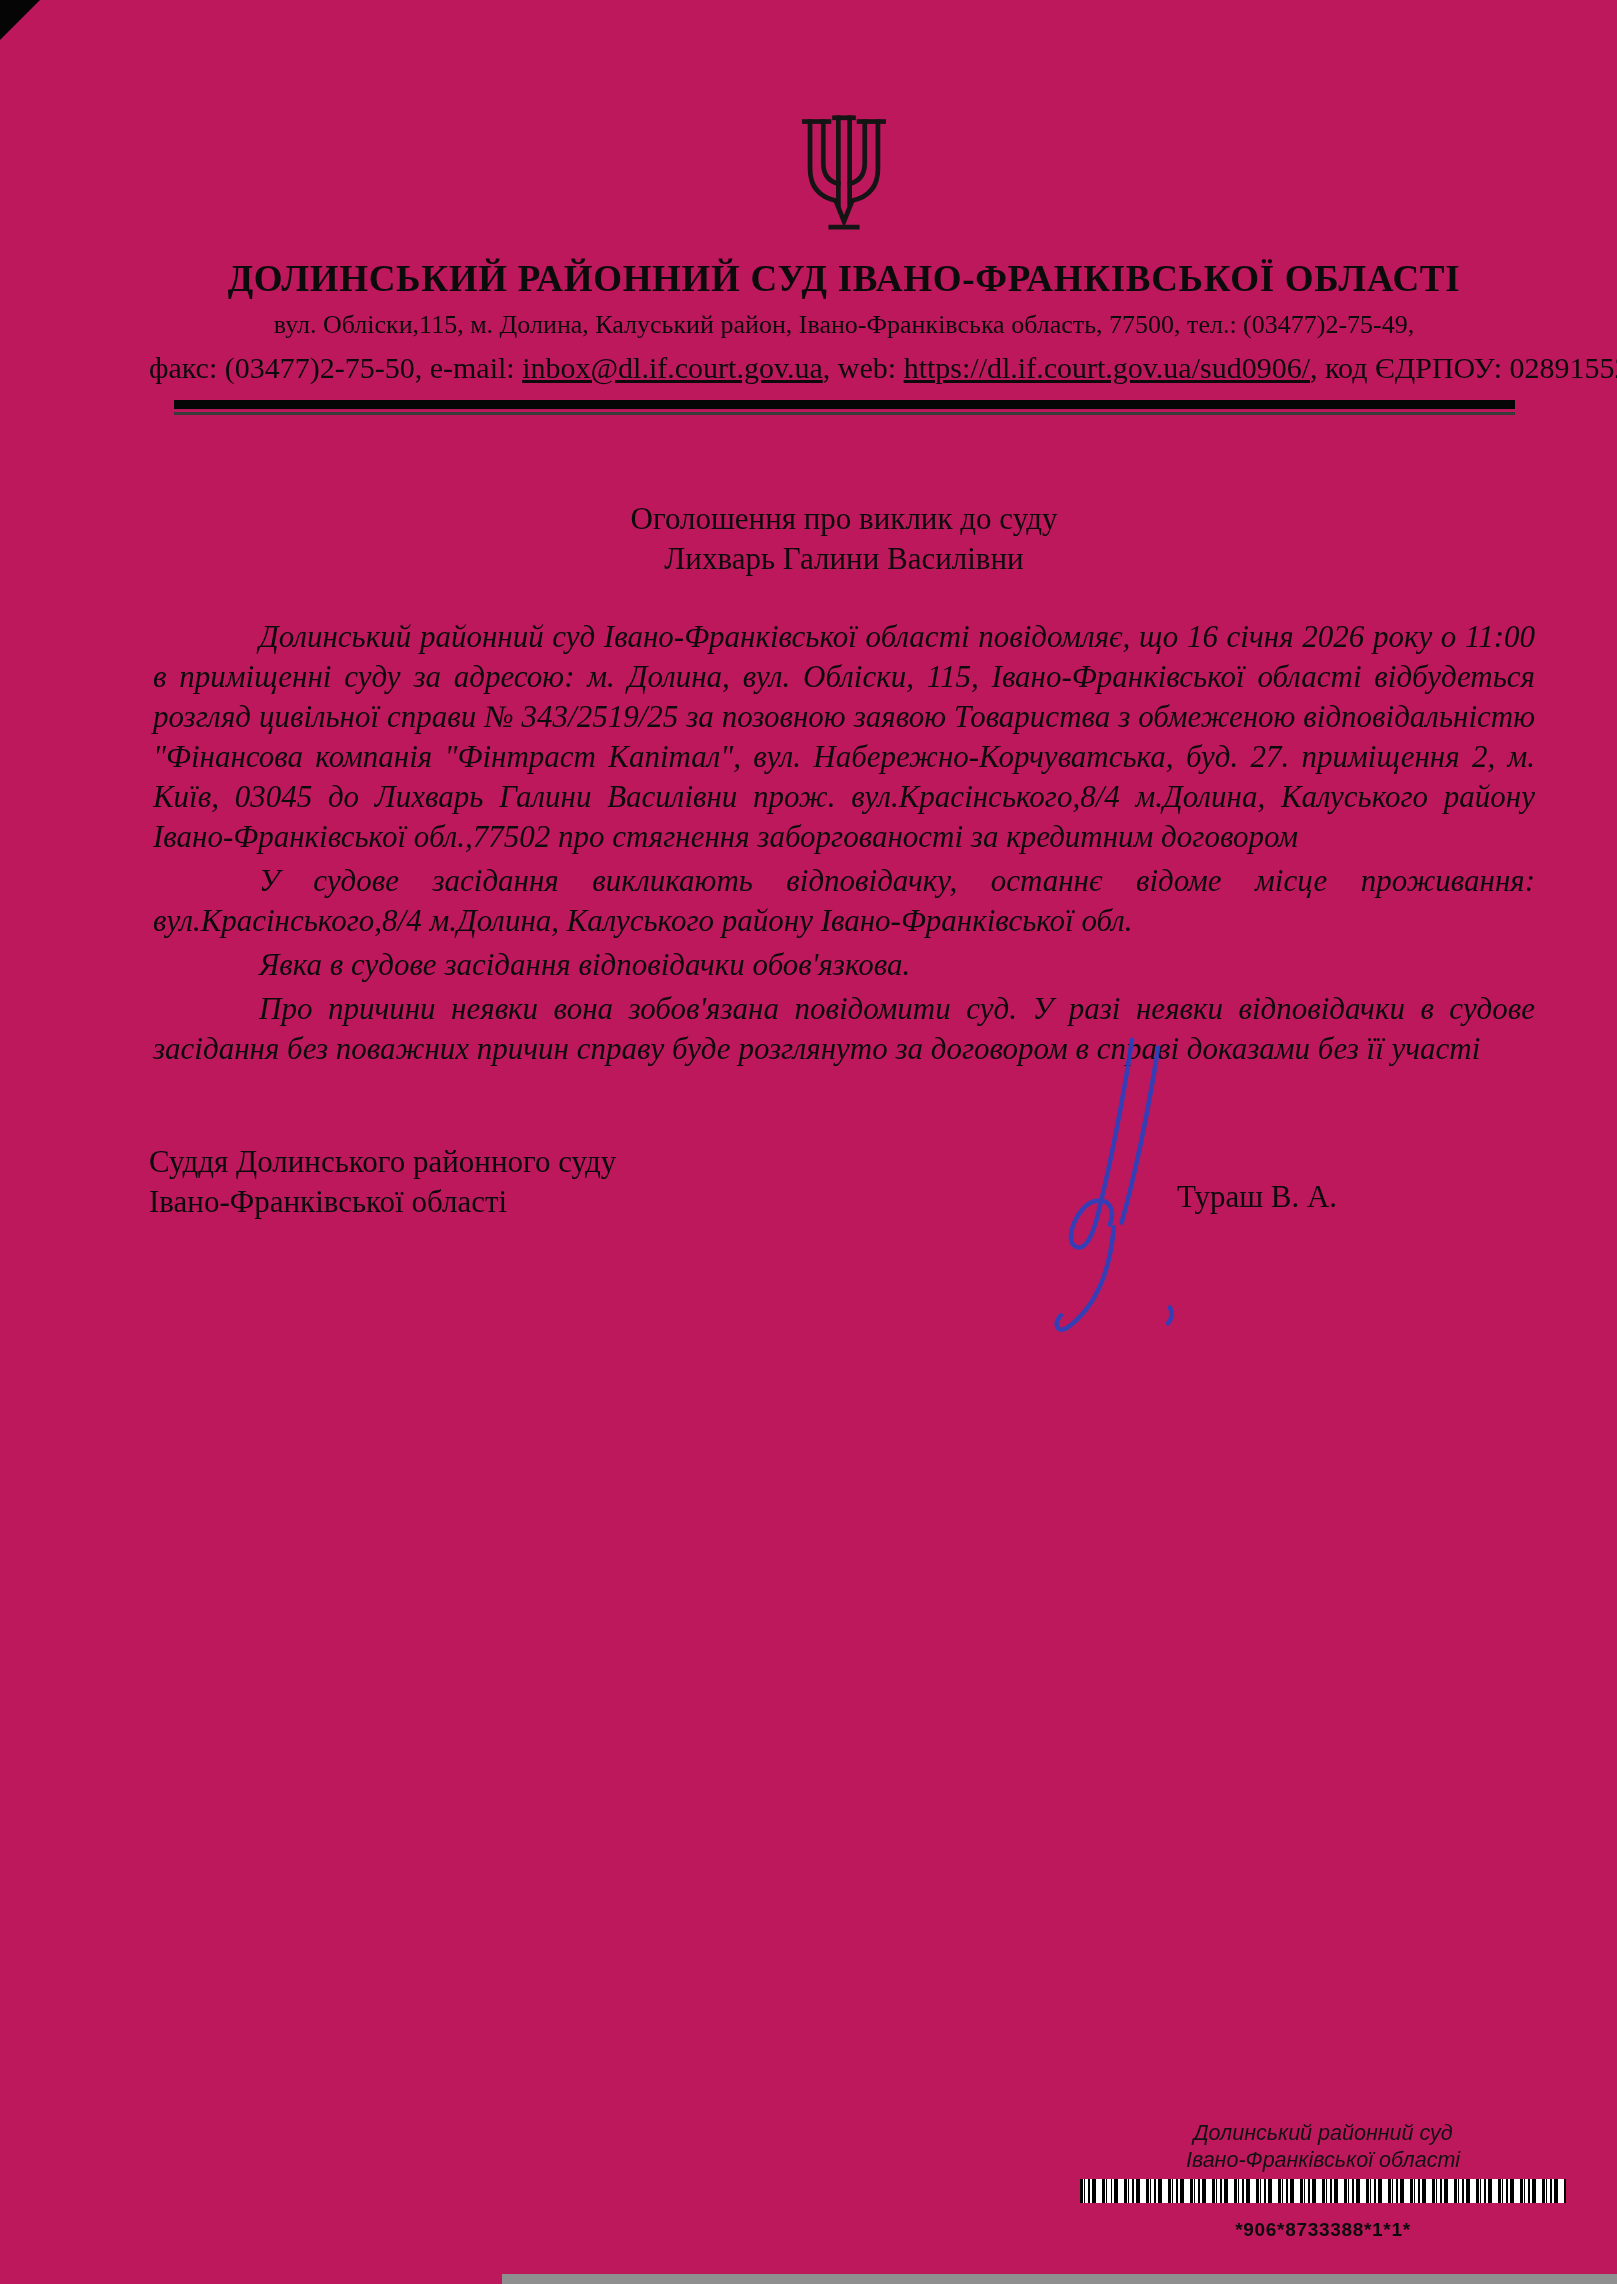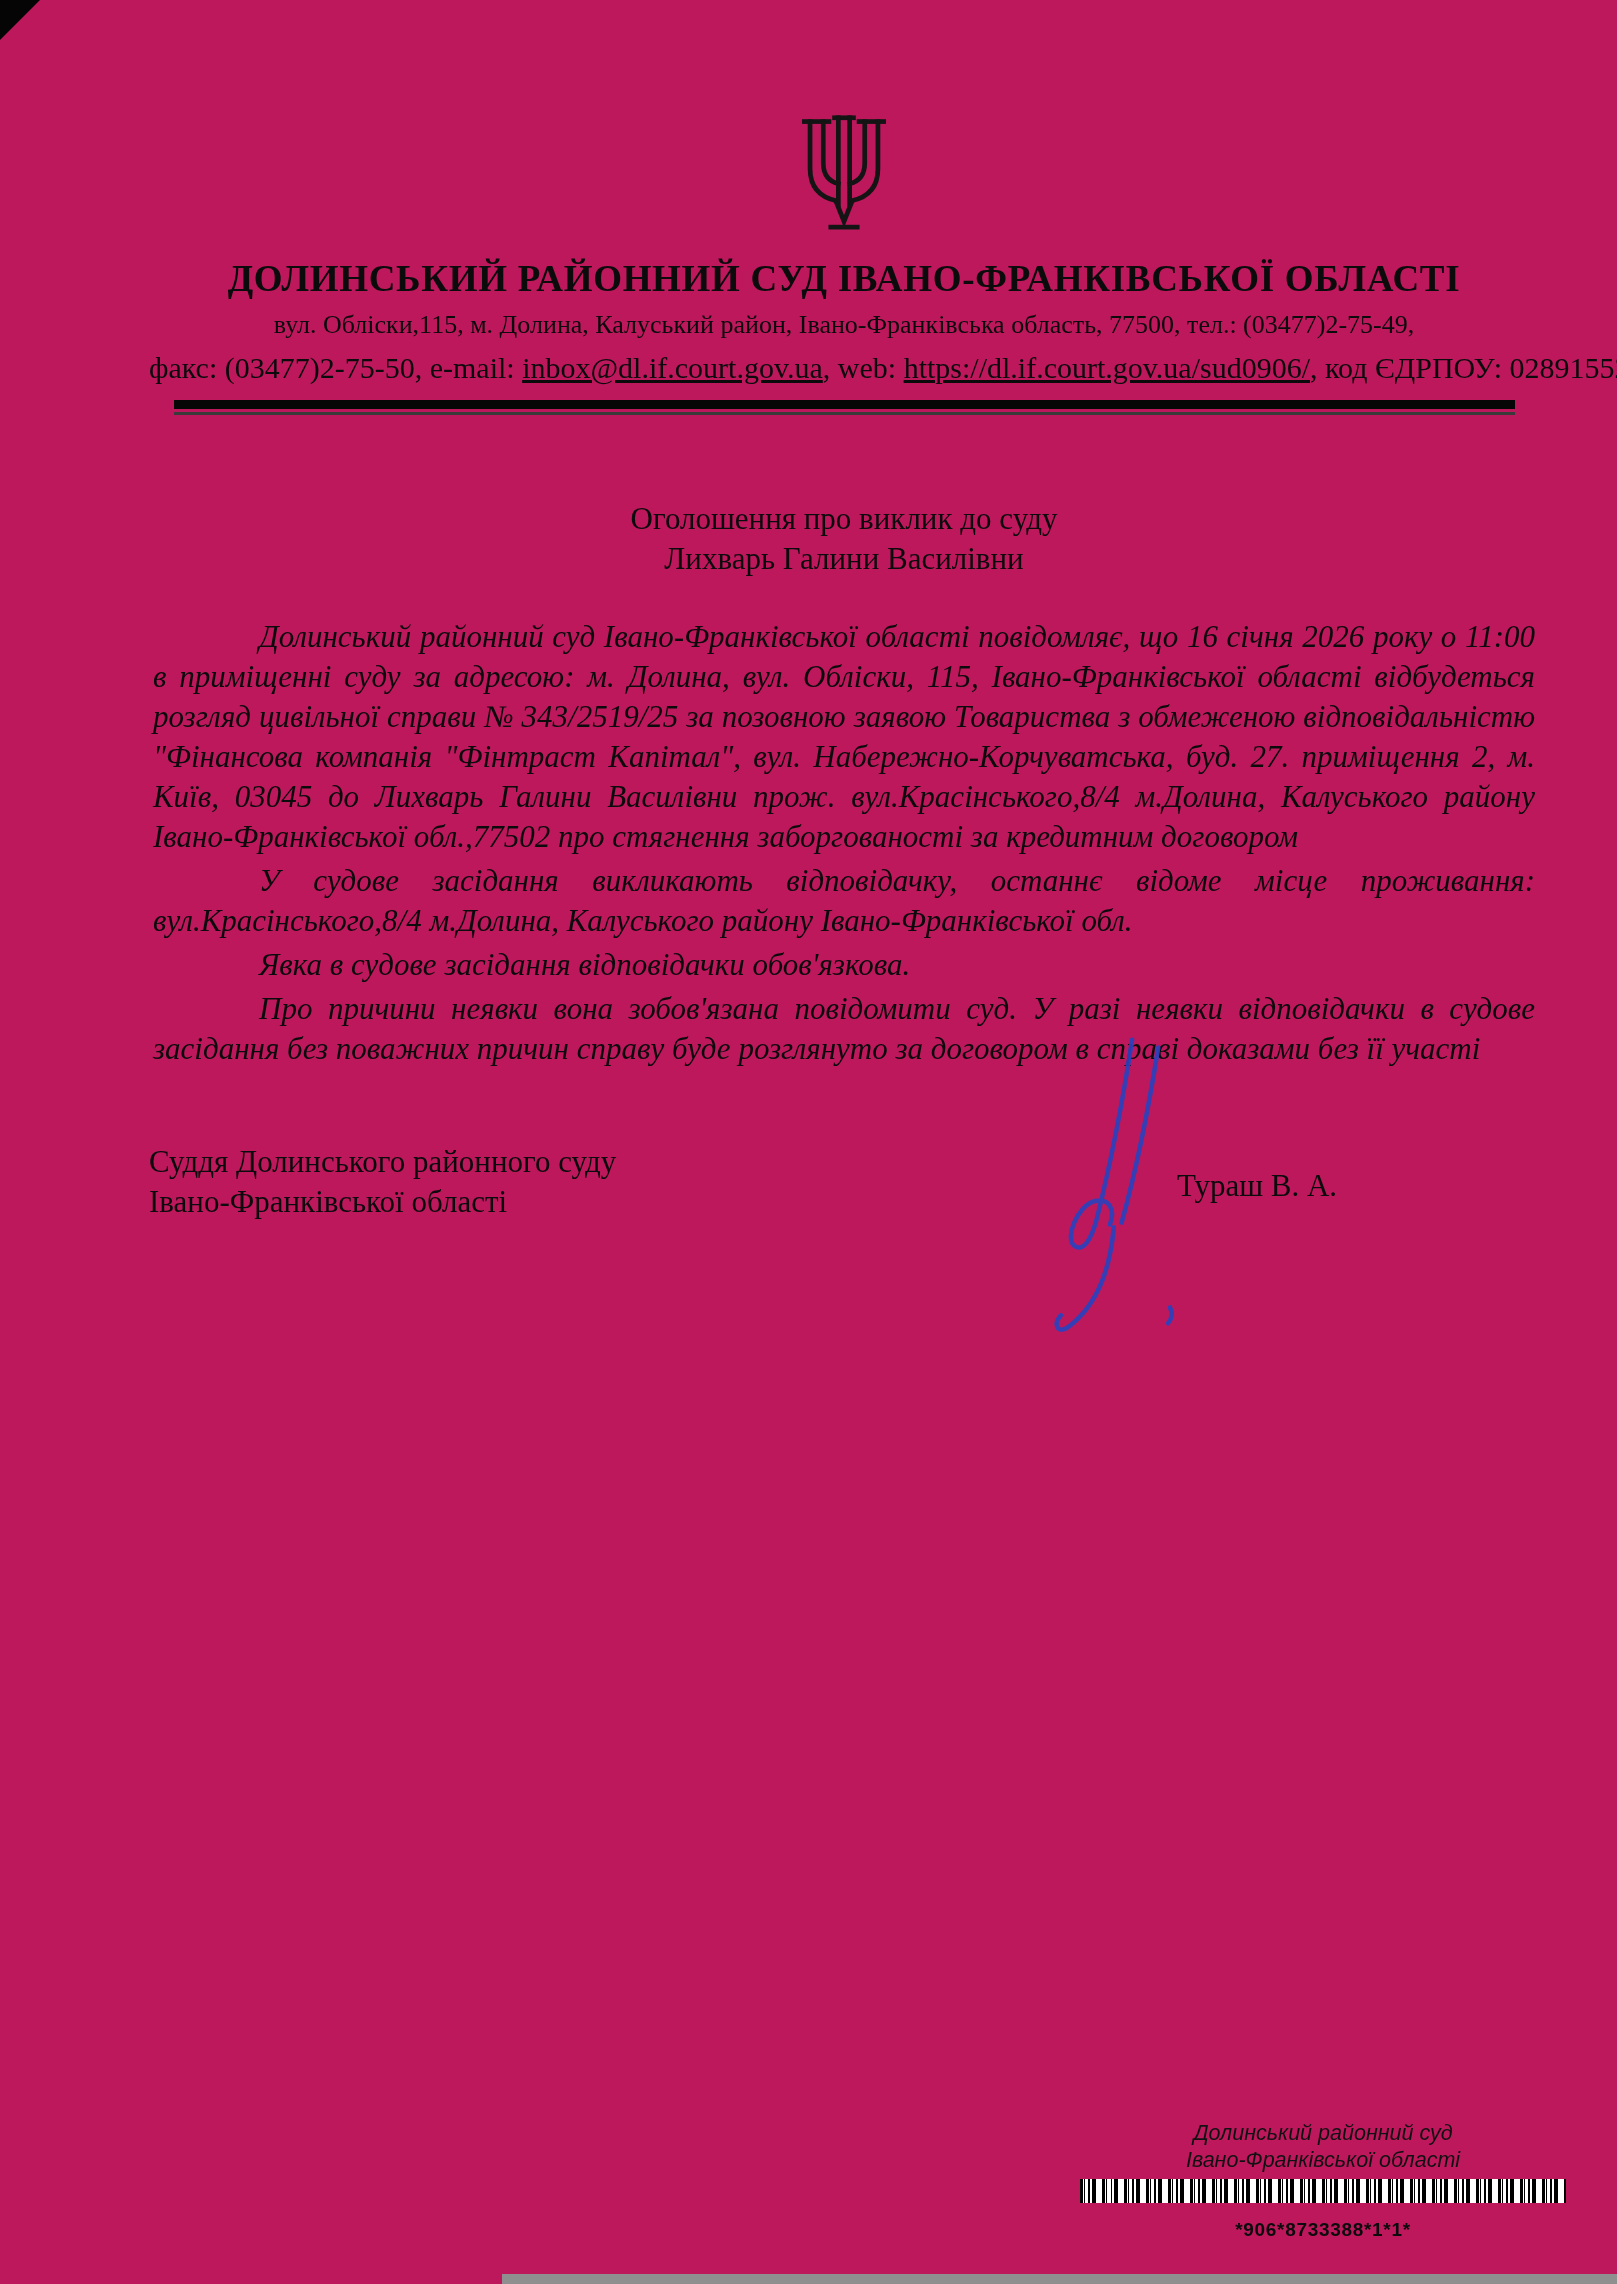--- a/index.html
+++ b/index.html
@@ -66,21 +66,21 @@
   .body-text p { margin:4px; text-indent:106px;font-style:italic; }
 
   
   .sign-block {
     position:relative;
     margin:73px 78px 0 149px;
     font-size:31px;
     line-height:40px;
     height:85px;
   }
-  .judge-name { position:absolute; left:1028px; top:24px; white-space:nowrap; }
+  .judge-name { position:absolute; left:1028px; top:35px; white-space:nowrap; }
   .signature-ink {
     position:absolute; left:1021px; top:1028px;
     width:183px; height:320px;
     pointer-events:none;
   }
 
   
   .footer {
     position:absolute; left:1080px; top:2120px; width:486px;
     text-align:center;

